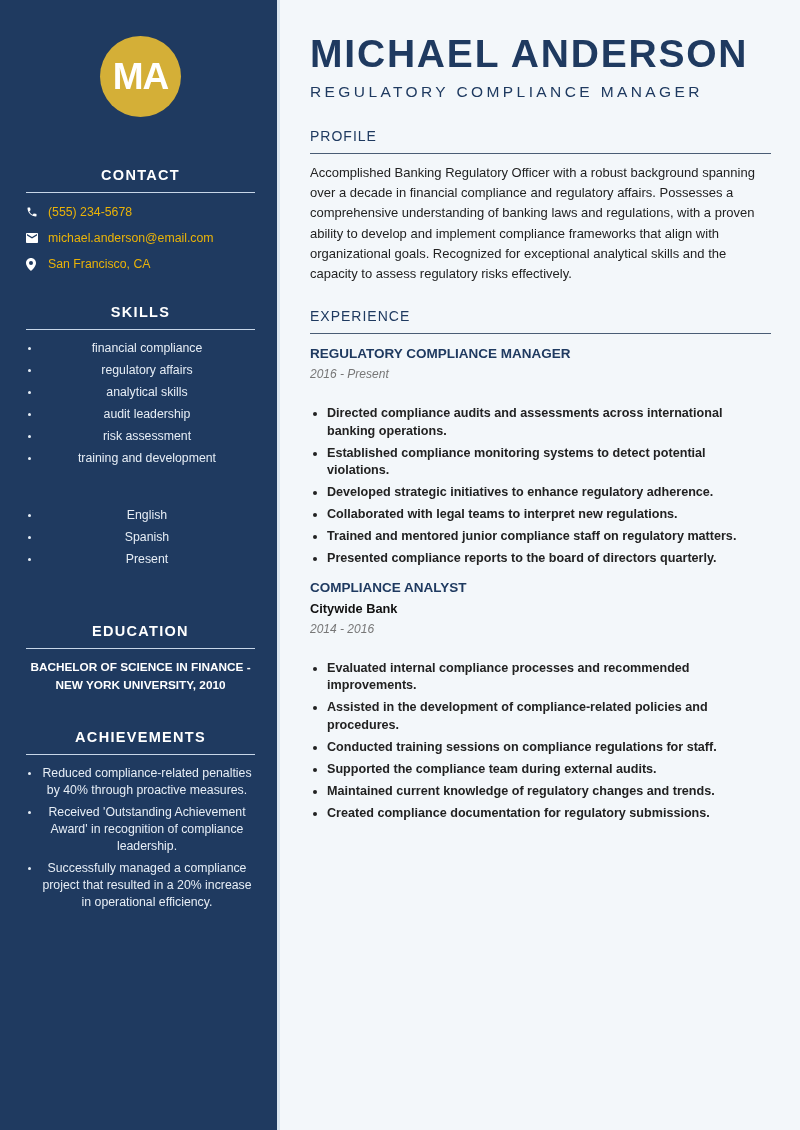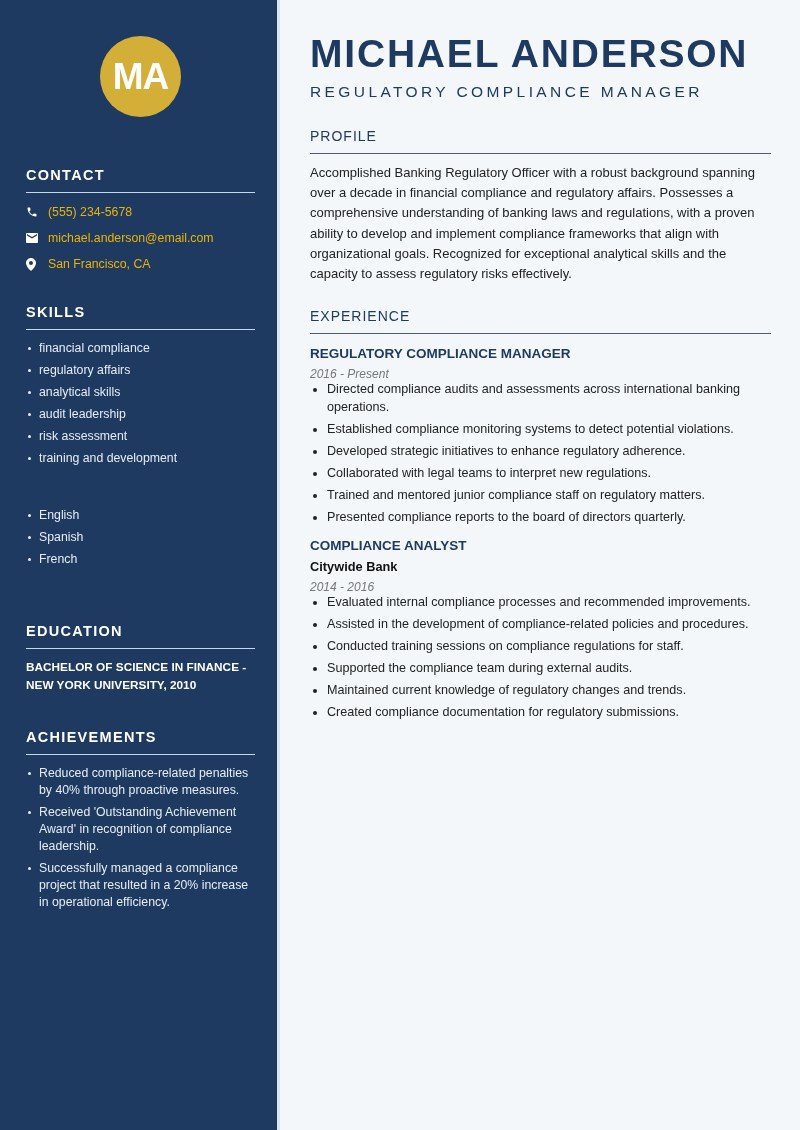--- a/index.html
+++ b/index.html
@@ -9,20 +9,21 @@
     background: #f3f7fa;
     position: relative;
     overflow: hidden;
   }
   .sidebar {
     position: absolute; left: 0; top: 0;
     width: 280px; height: 1130px;
     background: #1f3a60;
     color: #ffffff;
     border-right: 3px solid #dbe6f0;
+    text-align: center;
   }
   .avatar {
     position: absolute; left: 100px; top: 36px;
     width: 81px; height: 81px; border-radius: 50%;
     background: #d4af37;
     display: flex; align-items: center; justify-content: center;
     font-weight: bold; font-size: 37px; color: #ffffff;
     letter-spacing: -1px;
   }
   .side-section { position: absolute; left: 26px; width: 229px; }
@@ -71,21 +72,21 @@
     border-bottom: 1.5px solid #4a5d75;
   }
   .profile-text {
     margin-top: 9px; font-size: 13px; line-height: 20.2px; color: #222;
   }
   .job-title {
     font-weight: bold; font-size: 13.5px; color: #1f3a60; margin-top: 12px;
   }
   .job-company { font-weight: bold; font-size: 12.8px; color: #111; margin-top: 6px; }
   .job-dates { font-style: italic; font-size: 12px; color: #777; margin-top: 6px; }
-  .job-list { list-style: none; margin-top: 0; }
+  .job-list { list-style: none; margin-top: 24px; font-weight: bold; }
   .job-list li {
     position: relative; padding-left: 17px;
     font-size: 12.6px; line-height: 17.5px; color: #222; margin-bottom: 4.5px;
   }
   .job-list li::before {
     content: ""; position: absolute; left: 3px; top: 7px;
     width: 4px; height: 4px; border-radius: 50%; background: #222;
   }
 </style>
 </head>
@@ -133,21 +134,21 @@
       <li>audit leadership</li>
       <li>risk assessment</li>
       <li>training and development</li>
     </ul>
   </section>
 
   <section class="side-section" style="top:497px;">
     <ul class="side-list">
       <li>English</li>
       <li>Spanish</li>
-      <li>French</li>
+      <li>Present</li>
     </ul>
   </section>
 
   <section class="side-section" style="top:623px;">
     <h2 class="side-heading">EDUCATION</h2>
     <div class="edu-text">BACHELOR OF SCIENCE IN FINANCE - NEW YORK UNIVERSITY, 2010</div>
   </section>
 
   <section class="side-section" style="top:729px;">
     <h2 class="side-heading">ACHIEVEMENTS</h2>

